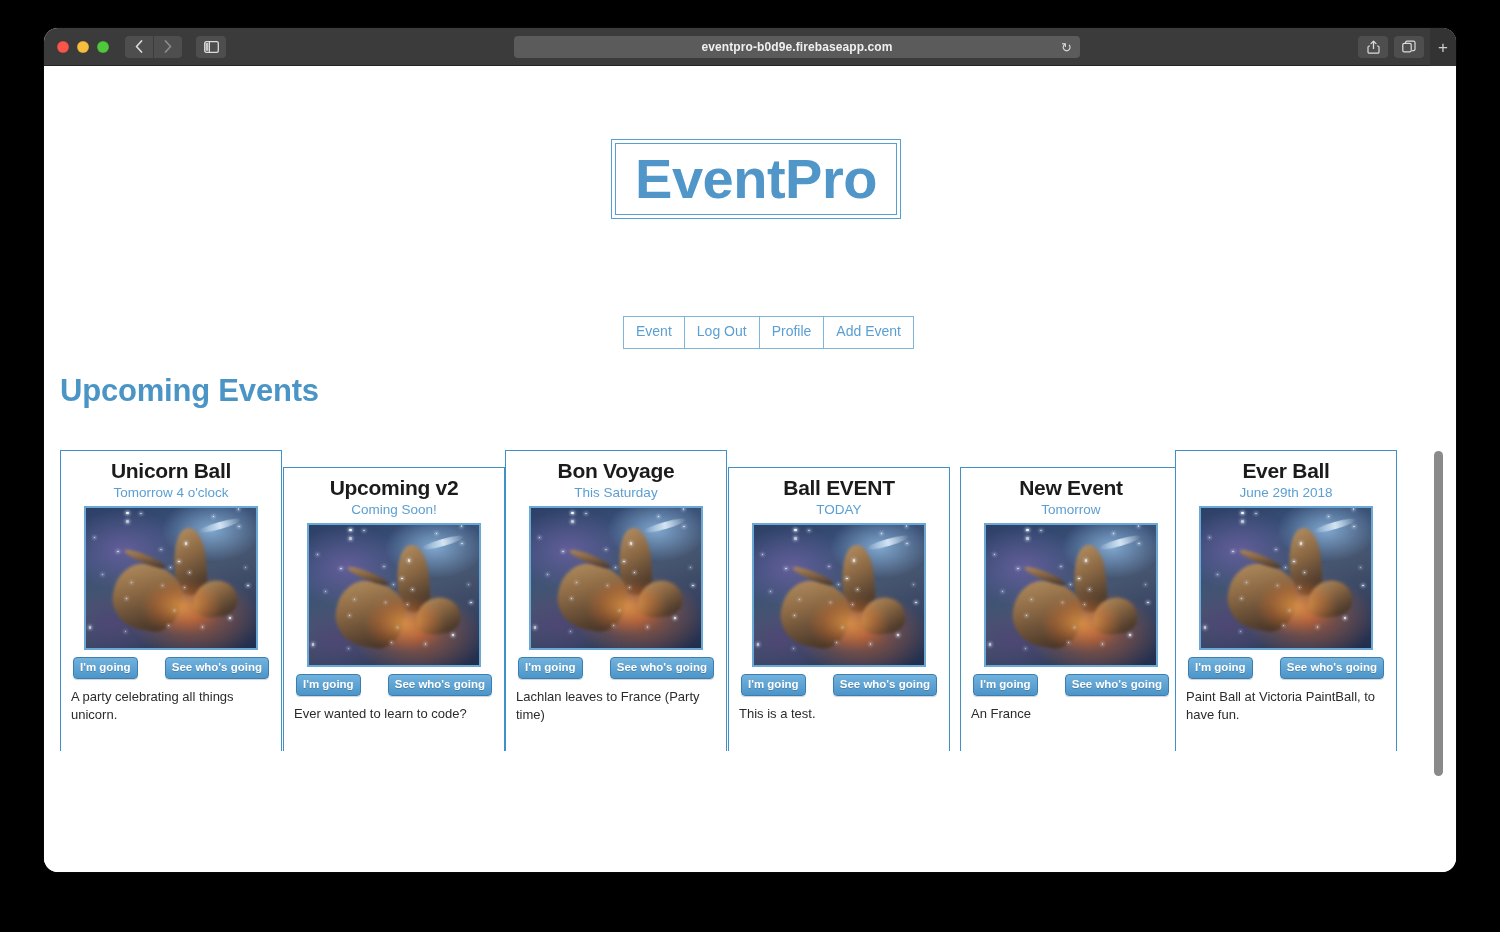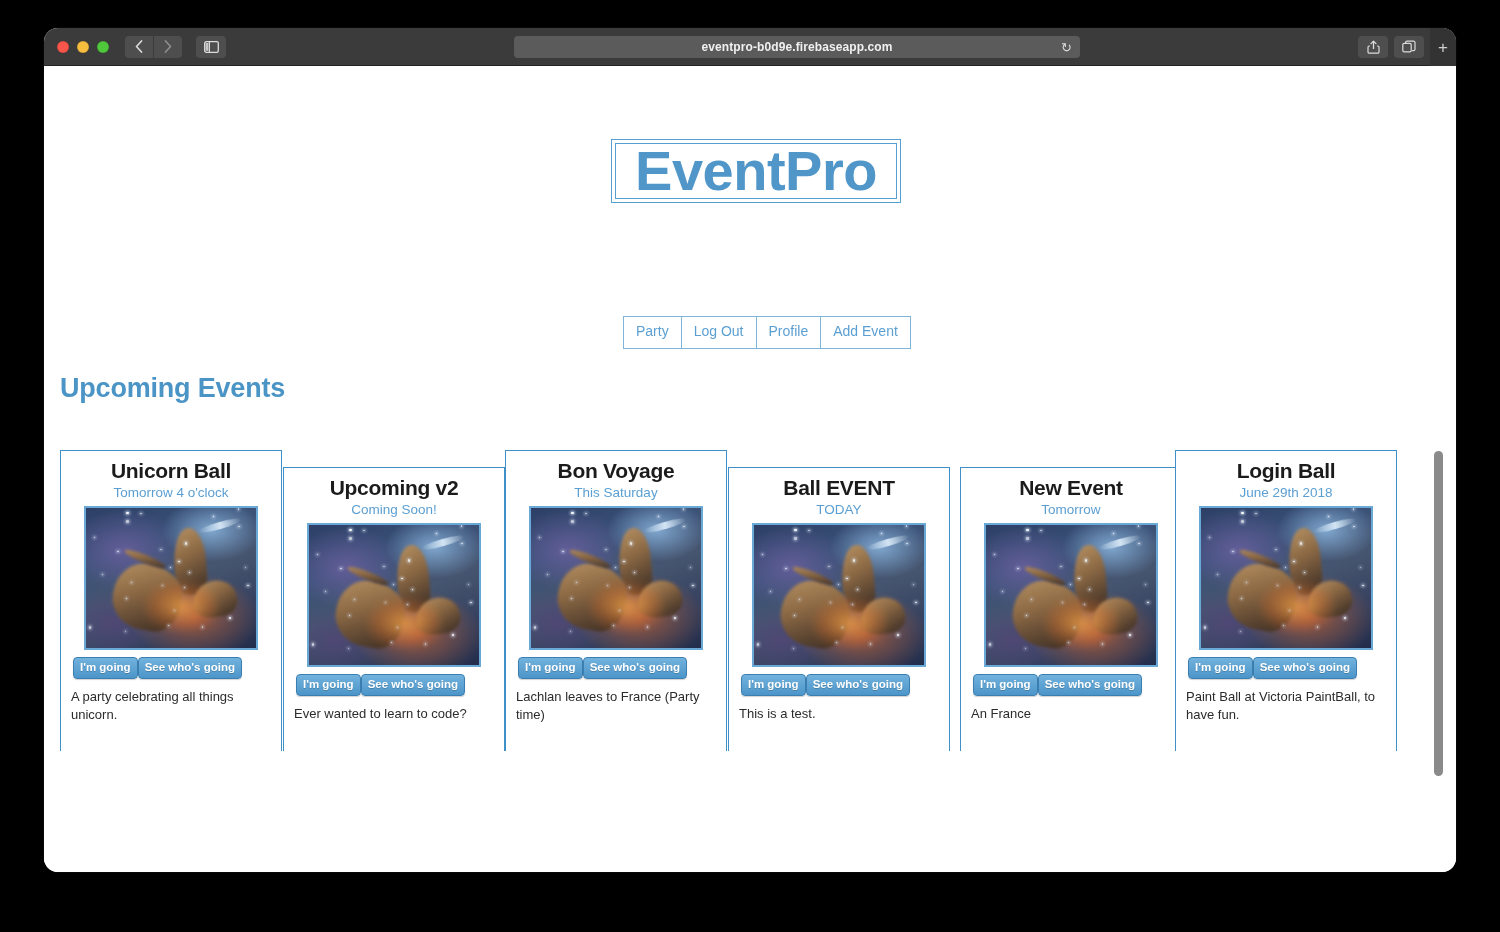--- a/index.html
+++ b/index.html
@@ -92,21 +92,21 @@
     position: relative;
     height: 806px;
     background: #ffffff;
     overflow: hidden;
   }
 
   
   #logo-box {
     position: absolute;
     left: 567px; top: 73px;
-    width: 290px; height: 64px;
+    width: 290px; height: 80px;
     border: 1px solid #55a0d0;
     padding: 3px;
     background: #ffffff;
   }
   #logo-inner {
     width: 100%; height: 100%;
     border: 1px solid #55a0d0;
     display: flex; align-items: center; justify-content: center;
   }
   #logo-text {
@@ -133,21 +133,21 @@
     border-right: 1px solid #7fb5da;
     line-height: 1.4;
     white-space: nowrap;
   }
   .nav-item:last-child { border-right: none; }
 
   
   #section-heading {
     position: absolute;
     left: 16px; top: 278px;
-    font-size: 27px;
+    font-size: 31px;
     font-weight: bold;
     color: #4b94c6;
     letter-spacing: -0.2px;
     text-shadow: 1px 1px 0 rgba(255,255,255,0.7);
     margin-top: 29px;
   }
 
   
   #cards-viewport {
     position: absolute;
@@ -241,20 +241,21 @@
     filter: blur(.6px);
   }
   .star {
     position: absolute;
     background: #ffffff; border-radius: 50%;
     box-shadow: 0 0 3px 1px rgba(220,235,255,.85);
   }
   .card-btn-row {
     display: flex;
     align-items: center;
+    justify-content: space-between;
     margin: 7px 0 0;
     padding: 0 2px;
   }
   .pill {
     font-size: 11.5px;
     font-weight: bold;
     color: #ffffff;
     background: linear-gradient(180deg, #72b2dd 0%, #4c95c9 100%);
     border: 1px solid #3b7fb2;
     border-radius: 4px;
@@ -341,21 +342,21 @@
 
   <div id="page">
 
     <div id="logo-box">
       <div id="logo-inner">
         <span id="logo-text">EventPro</span>
       </div>
     </div>
 
     <div id="nav-bar">
-      <div class="nav-item">Party</div>
+      <div class="nav-item">Event</div>
       <div class="nav-item">Log Out</div>
       <div class="nav-item">Profile</div>
       <div class="nav-item">Add Event</div>
     </div>
 
     <h2 id="section-heading">Upcoming Events</h2>
 
     <div id="cards-viewport">
       <div id="cards-row">
           <div class="card" style="left: 16px; top: 44px; min-height: 304px;">
@@ -572,21 +573,21 @@
               <span class="star" style="width: 1.3px; height: 1.3px; left: 31.9%; top: 3.3%; opacity: 0.67;"></span>
               <span class="star" style="width: 1.3px; height: 1.3px; left: 44.7%; top: 54.9%; opacity: 0.61;"></span>
             </div>
             <div class="card-btn-row">
               <button class="pill">I'm going</button>
               <button class="pill">See who's going</button>
             </div>
             <div class="card-desc">An France</div>
           </div>
           <div class="card" style="left: 1131px; top: 44px; min-height: 315px;">
-            <div class="card-title">Login Ball</div>
+            <div class="card-title">Ever Ball</div>
             <div class="card-date">June 29th 2018</div>
             <div class="card-image">
               <div class="neb-base"></div>
               <div class="neb-pillar p1"></div>
               <div class="neb-pillar p2"></div>
               <div class="neb-pillar p3"></div>
               <div class="neb-pillar p4"></div>
               <div class="neb-glow"></div>
               <div class="neb-streak"></div>
               <span class="star" style="width: 1.3px; height: 1.3px; left: 84.3%; top: 77.9%; opacity: 0.86;"></span>

